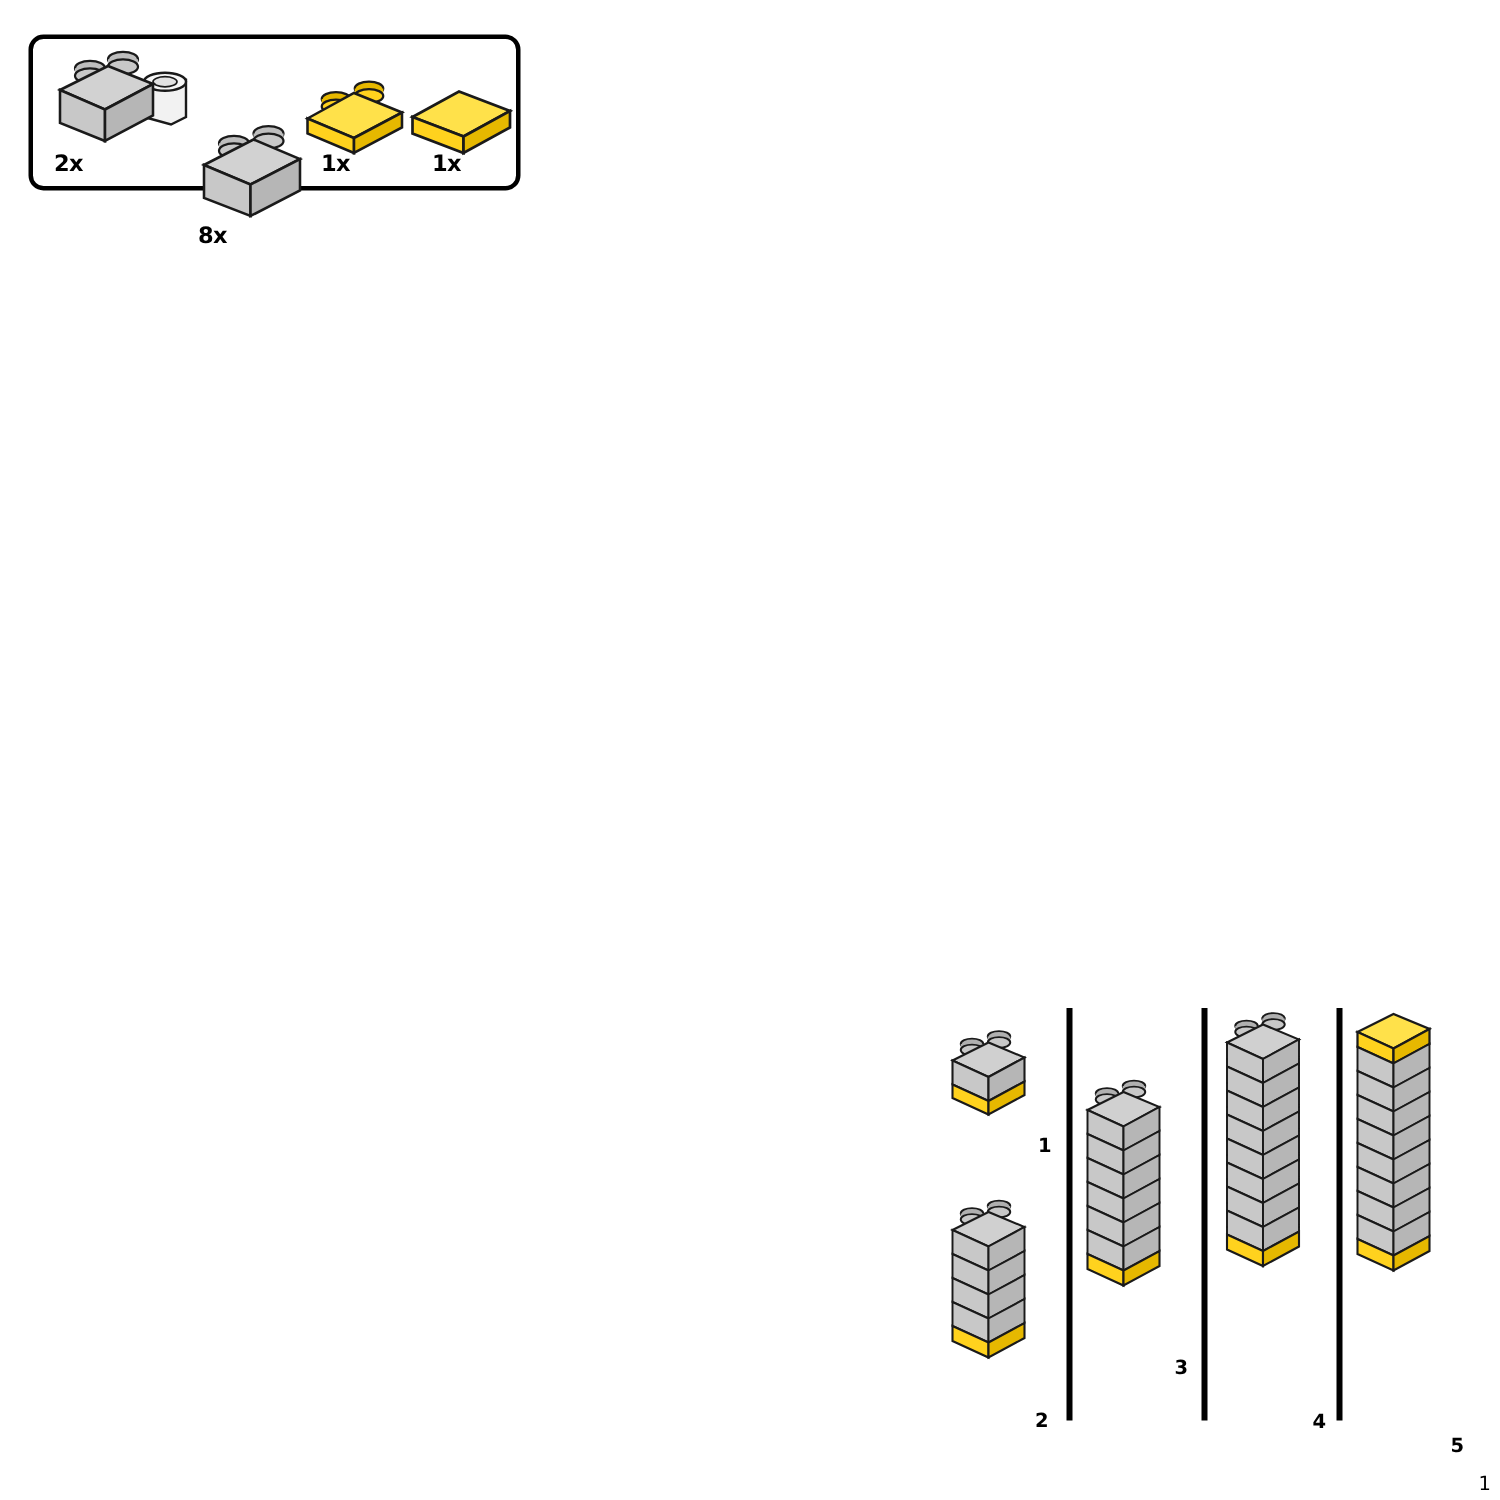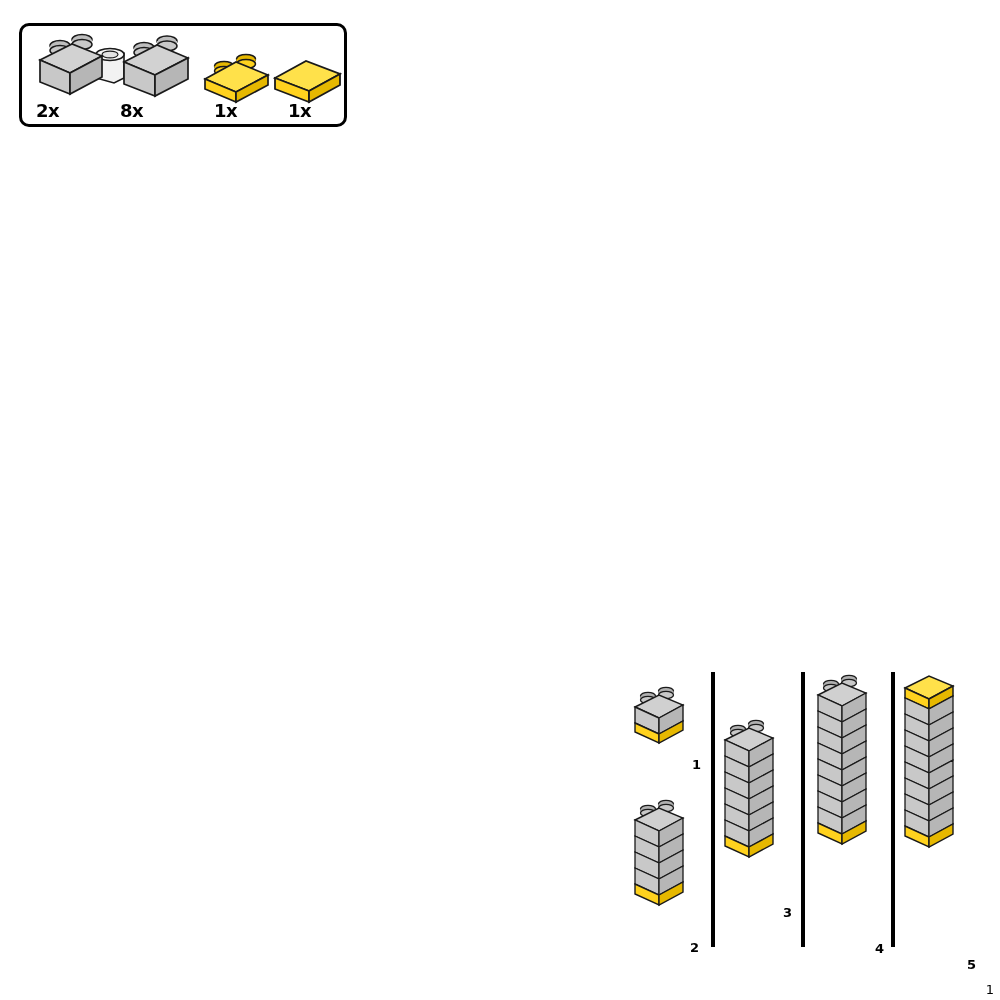--- a/index.html
+++ b/index.html
@@ -33,21 +33,21 @@
     height: 100%;
   }
   .part-art {
     position: absolute;
     left: 0;
     top: 0;
   }
   .part-qty {
     position: absolute;
     font-family: "DejaVu Sans", sans-serif;
-    font-size: 18px;
+    font-size: 15px;
     font-weight: bold;
     color: #000000;
     letter-spacing: -0.5px;
   }
 
   
   #steps-area {
     position: absolute;
     left: 0;
     top: 0;
@@ -102,21 +102,21 @@
         <path d="M4 28 L36 12 L66 24 L34 41 Z" fill="#d2d2d2" stroke="#1a1a1a" stroke-width="1.7"></path>
 
         <path d="M4 28 L34 41 L34 62 L4 50 Z" fill="#c8c8c8" stroke="#1a1a1a" stroke-width="1.7"></path>
 
         <path d="M34 41 L66 24 L66 45 L34 62 Z" fill="#b6b6b6" stroke="#1a1a1a" stroke-width="1.7"></path>
       </svg>
     </div>
     <div class="part-qty" style="left:2px; top:74px;">2x</div>
   </div>
 
-  <div class="part-cell" style="left:96px; width:84px;">
+  <div class="part-cell" style="left:108px; width:84px;margin-top:48px;">
     <div class="part-art" style="left:2px; top:8px;">
       <svg width="84" height="64" viewBox="0 0 84 64">
 
         <ellipse cx="24" cy="13.5" rx="10" ry="5" fill="#bebebe" stroke="#1a1a1a" stroke-width="1.5"></ellipse>
         <rect x="14" y="13.5" width="20" height="5" fill="#bebebe" stroke="none"></rect>
         <ellipse cx="24" cy="18.5" rx="10" ry="5" fill="#c8c8c8" stroke="#1a1a1a" stroke-width="1.5"></ellipse>
         <ellipse cx="47" cy="7" rx="10" ry="5" fill="#bebebe" stroke="#1a1a1a" stroke-width="1.5"></ellipse>
         <rect x="37" y="7" width="20" height="5" fill="#bebebe" stroke="none"></rect>
         <ellipse cx="47" cy="12" rx="10" ry="5" fill="#c8c8c8" stroke="#1a1a1a" stroke-width="1.5"></ellipse>
 

